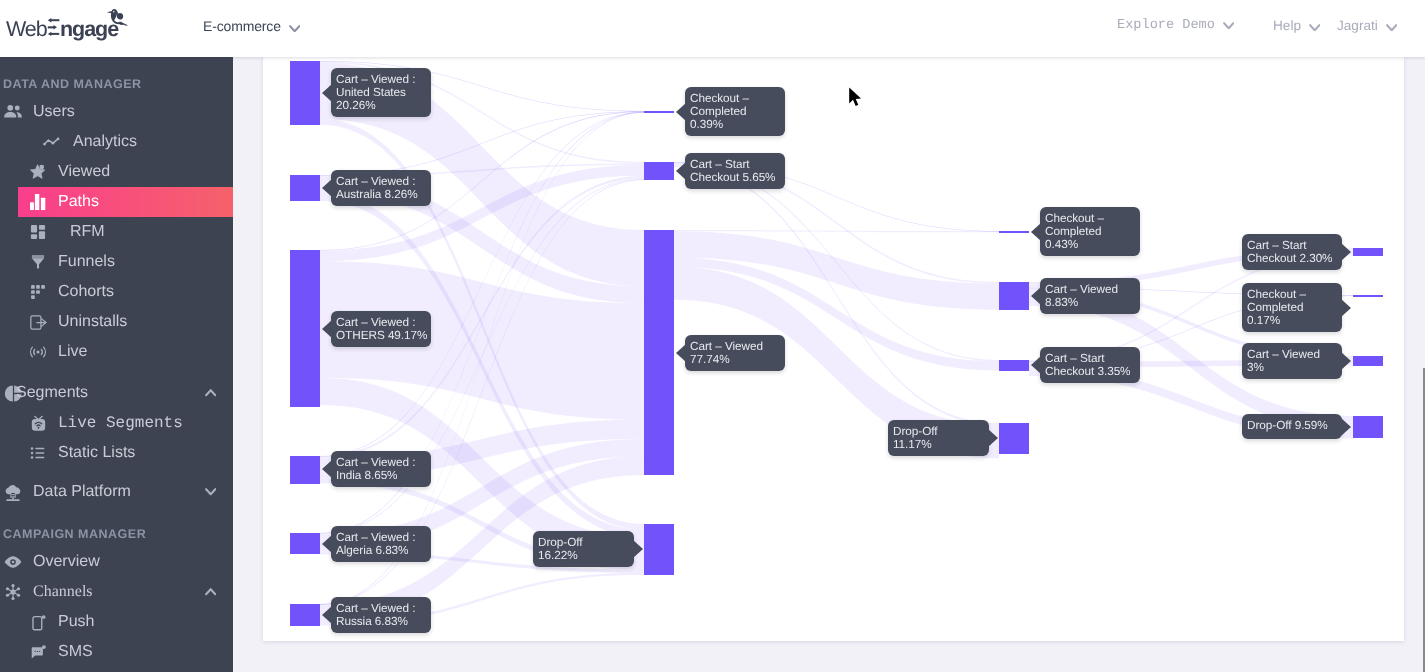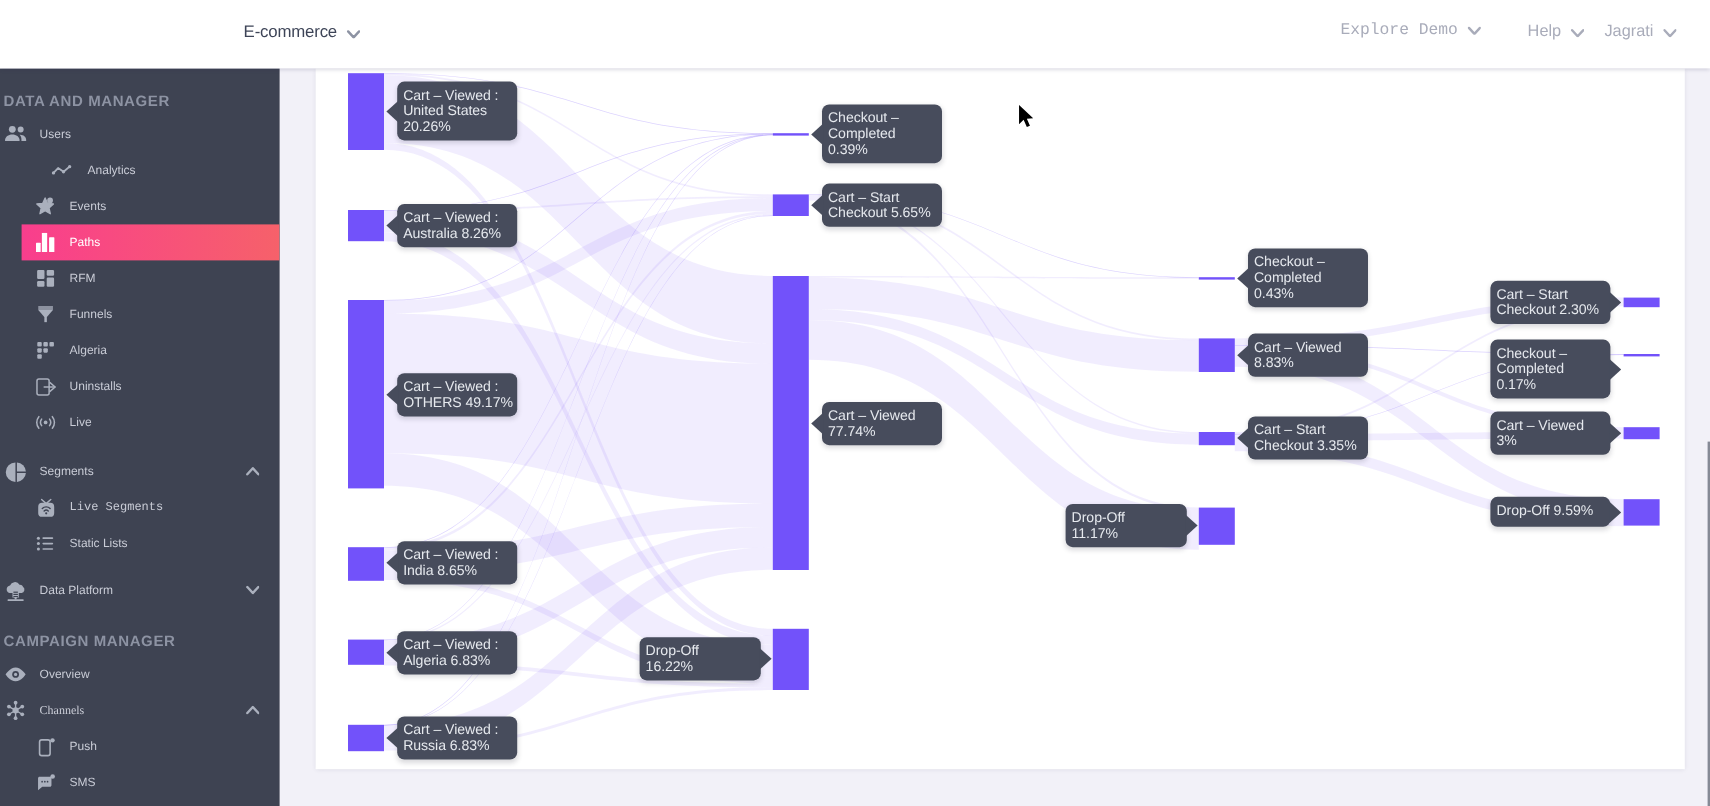--- a/index.html
+++ b/index.html
@@ -14,21 +14,21 @@
   .logo{position:absolute;left:0px;top:0px;width:140px;height:45px;}
   .proj{position:absolute;left:203px;top:18px;font-size:14px;letter-spacing:-0.15px;color:#3d4457;white-space:nowrap;font-family:"Liberation Sans",sans-serif;}
   .proj .cv{display:inline-block;vertical-align:-1px;margin-left:8px;}
   .topright{position:absolute;left:0;top:0;width:1425px;height:53px;}
   .trItem{position:absolute;top:18px;font-size:13.6px;color:#a9acba;white-space:nowrap;font-family:"Liberation Sans",sans-serif;}
   .trItem .cv{display:inline-block;vertical-align:-1px;margin-left:8px;}
 
   
   .sidebar{position:absolute;left:0;top:57px;width:233px;height:615px;background:#3e4352;overflow:hidden;}
   .sectionTitle{position:absolute;left:3px;height:20px;line-height:20px;color:#8d93a3;font-size:12.5px;font-weight:bold;letter-spacing:.5px;font-family:"Liberation Sans",sans-serif;}
-  .navrow{position:absolute;left:0;width:233px;height:30px;color:#c9ccd6;font-size:10px;font-family:"Liberation Sans",sans-serif;}
+  .navrow{position:absolute;left:0;width:233px;height:30px;color:#c9ccd6;font-size:16px;font-family:"Liberation Sans",sans-serif;}
   .navrow .ic{position:absolute;top:0;height:30px;display:flex;align-items:center;justify-content:center;}
   .navrow .lbl{position:absolute;top:0;height:30px;display:flex;align-items:center;white-space:nowrap;}
   .navrow .cr{position:absolute;right:17px;top:0;height:30px;display:flex;align-items:center;}
   .navrow.active{color:#ffffff;}
   .navrow.active .abg{position:absolute;left:18px;top:0;right:0;height:30px;
       background:linear-gradient(90deg,#f93e8d 0%,#f6616a 100%);}
   .navrow.active .ic,.navrow.active .lbl{z-index:2;}
 
   
   .mainbg{position:absolute;left:233px;top:57px;width:1192px;height:615px;background:#f2f1f8;}
@@ -188,21 +188,21 @@
             </svg>
           </span>
         </div>
         <div class="navrow" style="top: 100px;">
           <span class="ic" style="left:29px;width:18px;">
             <svg width="16" height="16" viewBox="0 0 24 24" fill="#aab0bd">
               <path d="M11.4 1.4 L14.4 8.2 L21.8 8.9 L16.3 13.9 L17.9 21.2 L11.4 17.4 L4.9 21.2 L6.5 13.9 L1.0 8.9 L8.4 8.2 Z" stroke="#aab0bd" stroke-width="1.6" stroke-linejoin="round"></path>
               <circle cx="17.6" cy="4.6" r="3.6"></circle>
             </svg>
           </span>
-          <span class="lbl" style="left:58px;">Events</span>
+          <span class="lbl" style="left:58px;">Viewed</span>
         </div>
         <div class="navrow active" style="top: 130px;">
           <span class="abg"></span>
           <span class="ic" style="left:29px;width:18px;">
             <svg width="15.3" height="16.8" viewBox="0 0 15.3 16.8" fill="#fff">
               <rect x="0" y="8.3" width="3.9" height="8.5" rx="0.5"></rect>
               <rect x="4.9" y="0" width="4.4" height="16.8" rx="0.5"></rect>
               <rect x="10.9" y="3.8" width="4.4" height="13" rx="0.5"></rect>
             </svg>
           </span>
@@ -210,21 +210,21 @@
         </div>
         <div class="navrow" style="top: 160px;">
           <span class="ic" style="left:29px;width:18px;">
             <svg width="16" height="16" viewBox="0 0 24 24" fill="#aab0bd">
               <rect x="1.4" y="1.4" width="9.2" height="11.4" rx="1.5"></rect>
               <rect x="13.4" y="1.4" width="9.2" height="7.2" rx="1.5"></rect>
               <rect x="1.4" y="15.2" width="9.2" height="7.2" rx="1.5"></rect>
               <rect x="13.4" y="11.0" width="9.2" height="11.4" rx="1.5"></rect>
             </svg>
           </span>
-          <span class="lbl" style="left:58px;text-align:center;">RFM</span>
+          <span class="lbl" style="left:70px;text-align:center;">RFM</span>
         </div>
         <div class="navrow" style="top: 190px;">
           <span class="ic" style="left:29px;width:18px;">
             <svg width="14" height="15.5" viewBox="0 0 24 26" fill="#aab0bd">
               <path d="M1.5 1.5 H22.5 V7 H1.5 Z" opacity=".72"></path>
               <path d="M1.5 7 H22.5 L13.8 17.2 H10.2 Z"></path>
               <rect x="10.2" y="16" width="3.6" height="8.5"></rect>
             </svg>
           </span>
           <span class="lbl" style="left:58px;">Funnels</span>
@@ -233,21 +233,21 @@
           <span class="ic" style="left:29px;width:18px;">
             <svg width="16" height="16" viewBox="0 0 24 24" fill="#aab0bd">
               <rect x="1.6" y="1.6" width="5.6" height="5.6" rx="1.3"></rect>
               <rect x="9.2" y="1.6" width="5.6" height="5.6" rx="1.3"></rect>
               <rect x="16.8" y="1.6" width="5.6" height="5.6" rx="1.3"></rect>
               <rect x="1.6" y="9.2" width="5.6" height="5.6" rx="1.3"></rect>
               <rect x="9.2" y="9.2" width="5.6" height="5.6" rx="1.3"></rect>
               <rect x="1.6" y="16.8" width="5.6" height="5.6" rx="1.3"></rect>
             </svg>
           </span>
-          <span class="lbl" style="left:58px;">Algeria</span>
+          <span class="lbl" style="left:58px;">Cohorts</span>
         </div>
         <div class="navrow" style="top: 250px;">
           <span class="ic" style="left:29px;width:18px;">
             <svg width="17" height="15" viewBox="0 0 27 24" fill="none" stroke="#aab0bd" stroke-width="2.0" stroke-linecap="round" stroke-linejoin="round">
               <rect x="1.2" y="1.3" width="16.2" height="21.4" rx="2.6"></rect>
               <path d="M18.6 6.2 L25.4 12 L18.6 17.8"></path>
               <path d="M25.0 12 H10.8"></path>
             </svg>
           </span>
           <span class="lbl" style="left:58px;">Uninstalls</span>
@@ -265,21 +265,21 @@
           <span class="lbl" style="left:58px;">Live</span>
         </div>
         <div class="navrow" style="top: 321px;">
           <span class="ic" style="left:2px;width:22px;">
             <svg width="19" height="19" viewBox="0 0 24 24" fill="#aab0bd">
               <path d="M11.2 1.8a10.2 10.2 0 0 0 0 20.4z"></path>
               <path d="M12.8 1.8v9.4h9.4A10.2 10.2 0 0 0 12.8 1.8z"></path>
               <path d="M12.8 12.8v9.4a10.2 10.2 0 0 0 9.4-9.4z"></path>
             </svg>
           </span>
-          <span class="lbl" style="left:33px;">Segments</span>
+          <span class="lbl" style="left:16px;">Segments</span>
           <span class="cr">
             <svg width="11.4" height="7.4" viewBox="0 0 11.4 7.4">
               <path d="M1.1 6.2 L5.7 1.2 L10.3 6.2" fill="none" stroke="#aab0bd" stroke-width="2.05" stroke-linecap="round" stroke-linejoin="round"></path>
             </svg>
           </span>
         </div>
         <div class="navrow" style="top: 351px;">
           <span class="ic" style="left:29px;width:18px;">
             <svg width="17" height="17" viewBox="0 0 24 24" fill="#aab0bd">
               <path d="M6.6 1.8 L11.4 6.0 M17.4 1.8 L12.6 6.0" stroke="#aab0bd" stroke-width="1.7" stroke-linecap="round" fill="none"></path>
@@ -385,20 +385,39 @@
                 <circle cx="13.6" cy="10.4" r="1"></circle>
               </g>
             </svg>
           </span>
           <span class="lbl" style="left:58px;">SMS</span>
         </div>
       </div>
   </div>
 
   <div class="topbar">
+    <div class="logo" id="logoHolder"><svg width="140" height="45" viewBox="0 0 140 45">
+          <text x="6.0" y="35.5" font-family="Liberation Sans, sans-serif" font-size="21.5" font-weight="300" fill="#3b4253" letter-spacing="-1.1">Web</text>
+          <g fill="#3b4253">
+            <path d="M51.3 18.0 L51.3 22.4 L47.8 20.2 Z"></path>
+            <rect x="50.4" y="19.2" width="9.0" height="2.0"></rect>
+            <rect x="47.8" y="26.3" width="7.0" height="2.1"></rect>
+            <path d="M53.5 25.0 L53.5 29.6 L57.0 27.35 Z"></path>
+            <path d="M51.3 31.7 L51.3 36.1 L47.8 33.9 Z"></path>
+            <rect x="50.4" y="32.9" width="8.8" height="2.0"></rect>
+          </g>
+          <text x="60.0" y="35.5" font-family="Liberation Sans, sans-serif" font-size="21.5" font-weight="bold" fill="#3b4253" letter-spacing="-1.05">ngage</text>
+          <g>
+            <path fill="#3b4253" d="M106.7 12.2 L112.3 11.1 L112.3 13.4 Z"></path>
+            <path fill="#3b4253" d="M111.7 11.6 C111.7 10.0 112.8 9.1 114.2 9.1 C115.7 9.1 116.9 10.1 117.3 11.6 L118.3 13.6 L116.9 14.0 C116.4 16.2 115.4 18.5 114.2 20.2 C115.9 22.3 118.8 22.9 121.3 21.8 L122.1 23.3 C118.6 25.0 114.8 24.0 112.7 21.2 C111.1 19.1 110.7 16.1 111.0 13.9 Z"></path>
+            <path fill="#3b4253" d="M118.1 13.6 C119.4 12.7 121.3 12.9 122.4 14.1 C123.6 15.5 123.5 17.5 122.3 18.7 C121.1 19.9 119.2 19.9 118.0 18.8 C116.6 17.6 116.5 15.0 117.0 14.1 Z"></path>
+            <path fill="#3b4253" d="M119.9 21.6 L126.3 24.4 L128.0 25.7 L125.3 25.6 L123.8 24.8 L121.0 25.1 L118.0 23.3 Z"></path>
+            <circle cx="113.8" cy="11.7" r="0.75" fill="#fff"></circle>
+          </g>
+        </svg></div>
     <div class="proj">
       <span>E-commerce</span><span class="cv" id="projCaret"><svg width="11.4" height="7.4" viewBox="0 0 11.4 7.4">
             <path d="M1.1 1.2 L5.7 6.2 L10.3 1.2" fill="none" stroke="#8d93a3" stroke-width="2.05" stroke-linecap="round" stroke-linejoin="round"></path>
           </svg></span>
     </div>
     <div class="topright" id="topRight">
         <div class="trItem" style="left: 1117px; font-family: Liberation Mono, monospace;"><span>Explore Demo</span><span class="cv"><svg width="11.4" height="7.4" viewBox="0 0 11.4 7.4">
               <path d="M1.1 1.2 L5.7 6.2 L10.3 1.2" fill="none" stroke="#a9acba" stroke-width="2.05" stroke-linecap="round" stroke-linejoin="round"></path>
             </svg></span></div>
         <div class="trItem" style="left: 1255px; margin-left: 18px;"><span>Help</span><span class="cv"><svg width="11.4" height="7.4" viewBox="0 0 11.4 7.4">

